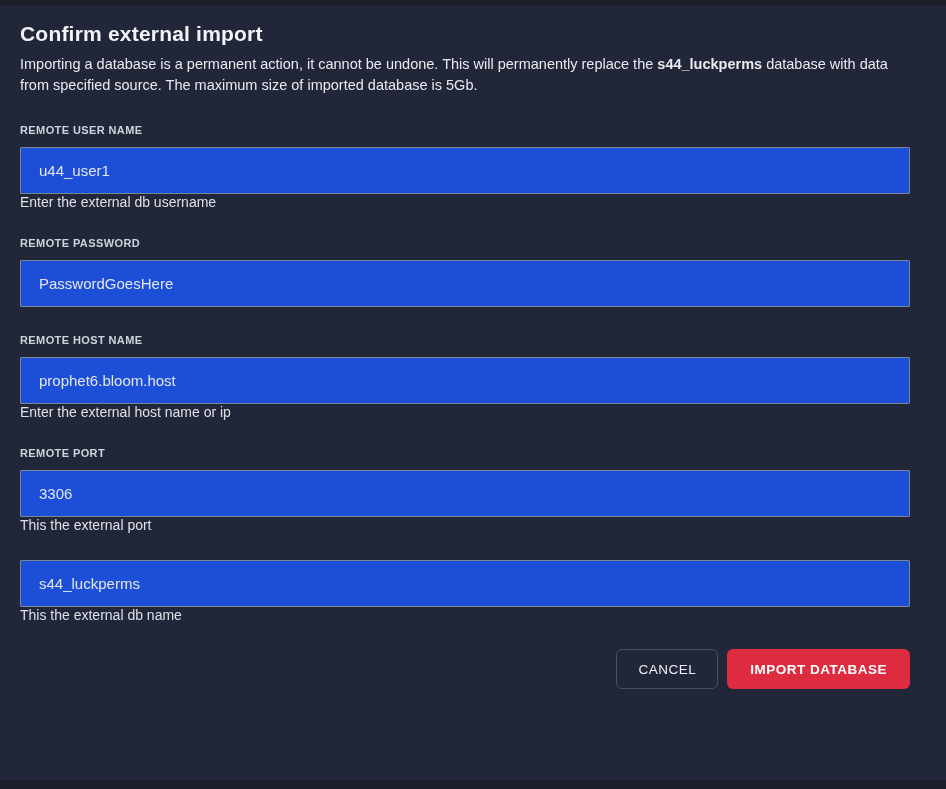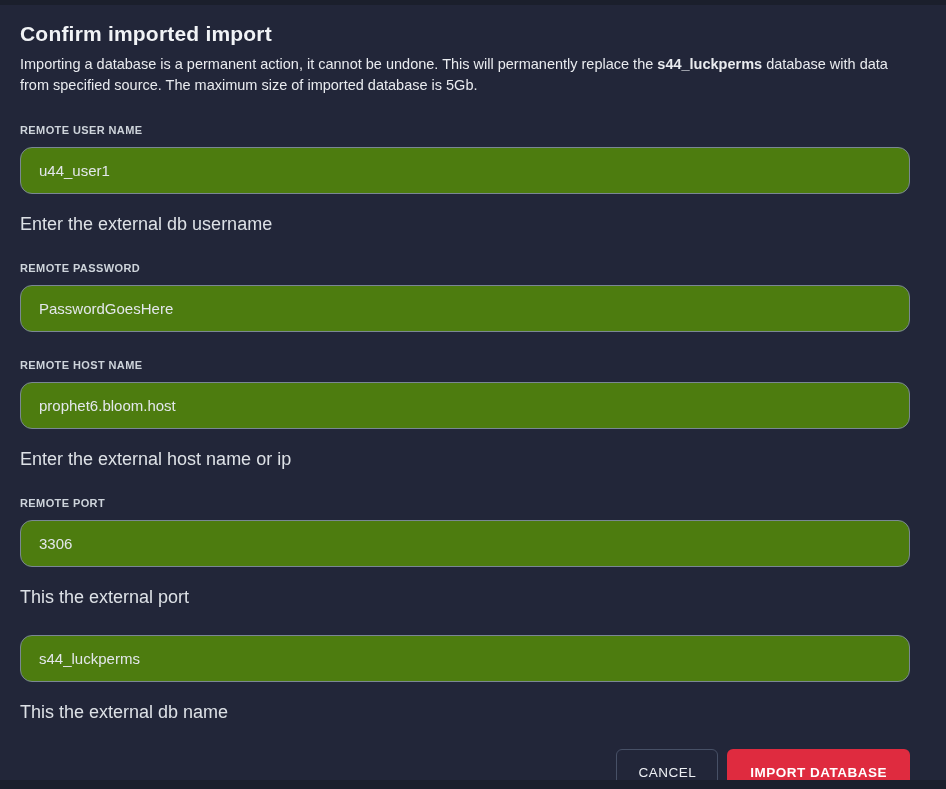--- a/index.html
+++ b/index.html
@@ -43,44 +43,44 @@
     font-weight: 700;
     letter-spacing: 0.4px;
     color: #ced4db;
     text-transform: uppercase;
   }
   .field-input {
     display: block;
     width: 890px;
     height: 47px;
     margin-top: 11px;
-    background: #4d7c0f;
+    background: #1d4ed8;
     border: 1px solid #7a8794;
-    border-radius: 12px;
+    border-radius: 1px;
     padding: 0 18px;
     font-family: "Liberation Sans", "DejaVu Sans", sans-serif;
     font-size: 15px;
     color: #e3e7eb;
     outline: none;
   }
   .field-helper {
-    margin-top: 20px;
-    font-size: 18px;
+    margin-top: 0;
+    font-size: 14px;
     color: #dde1e6;
   }
 
   .button-row {
     margin-top: 26px;
     width: 890px;
     display: flex;
     justify-content: flex-end;
     gap: 9px;
   }
   .btn {
-    height: 46px;
+    height: 40px;
     border-radius: 6px;
     font-family: "Liberation Sans", "DejaVu Sans", sans-serif;
     font-size: 13.5px;
     letter-spacing: 0.5px;
     cursor: pointer;
   }
   .btn-cancel {
     background: transparent;
     border: 1px solid #475066;
     color: #eef0f4;
@@ -95,21 +95,21 @@
     padding: 0 23px;
   }
 </style>
 </head>
 <body>
 
 <div class="edge-strip top"></div>
 
 <div class="dialog">
 
-  <h1 class="dialog-title">Confirm imported import</h1>
+  <h1 class="dialog-title">Confirm external import</h1>
 
   <p class="dialog-desc"><span>Importing a database is a permanent action, it cannot be undone. This will permanently replace the </span><b>s44_luckperms</b><span> database with data from specified source. The maximum size of imported database is 5Gb.</span></p>
 
   <div class="field">
     <label class="field-label">REMOTE USER NAME</label>
     <input class="field-input" type="text" value="u44_user1" style="">
     <div class="field-helper">Enter the external db username</div>
   </div>
 
   <div class="field">

